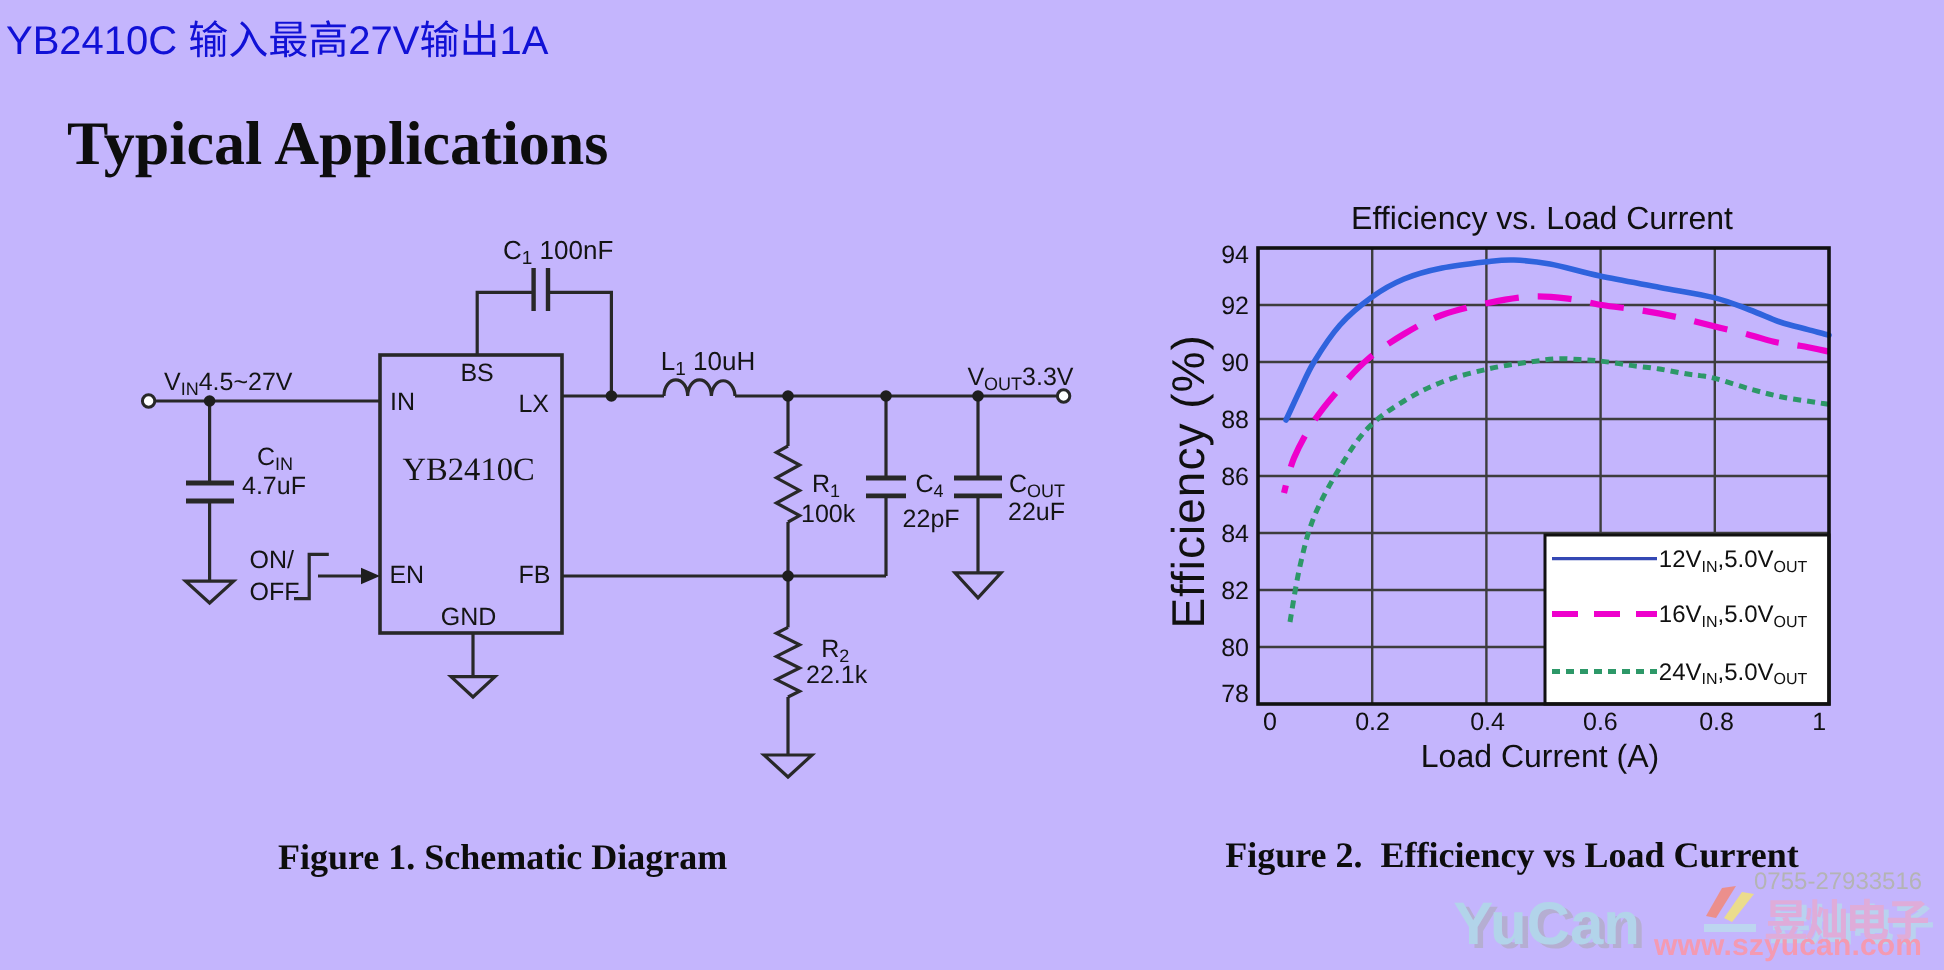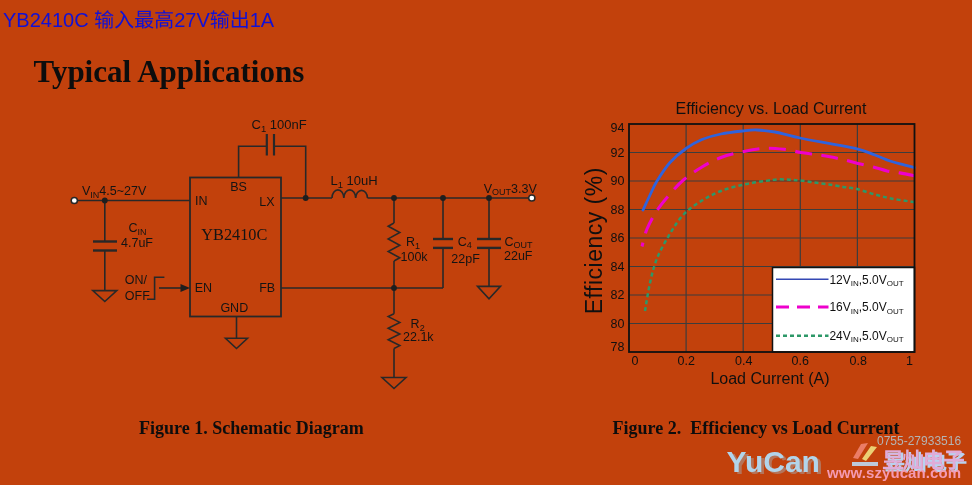--- a/index.html
+++ b/index.html
@@ -1,16 +1,16 @@
 <!DOCTYPE html>
 <html><head>
 <meta charset="utf-8">
 <style>
   html,body{margin:0;padding:0;background:#fff;}
-  #page{position:relative;width:972px;height:485px;background:#c2410c;overflow:hidden;}
+  #page{position:relative;width:972px;height:485px;background:#c4b5fd;overflow:hidden;}
   svg{position:absolute;left:0;top:0;}
   text{font-family:"Liberation Sans",sans-serif;}
   .ser{font-family:"Liberation Serif",serif;}
 </style>
 </head>
 <body>
 <div id="page">
 <svg width="972" height="485" viewBox="0 0 972 485">
 <defs>
 <path id="gshu" d="M46.6895751953125 720.3306884765625H366.5101318359375V651.71923828125H46.6895751953125ZM219.2293701171875 564.5101318359375H284.720703125V-78.580322265625H219.2293701171875ZM41.859619140625 166.940673828125Q103.5897216796875 178.9906005859375 188.659912109375 198.95550537109375Q273.7301025390625 218.92041015625 362.240234375 239.1903076171875L367.9703369140625 175.9189453125Q287.020263671875 154.47900390625 205.900146484375 133.5390625Q124.780029296875 112.59912109375 58.8798828125 96.379150390625ZM70.8096923828125 329.9891357421875Q69.0296630859375 337.1092529296875 65.07958984375 348.76446533203125Q61.1295166015625 360.419677734375 56.7894287109375 372.5499267578125Q52.4493408203125 384.68017578125 48.499267578125 392.9703369140625Q60.83935546875 396.140380859375 70.7293701171875 418.77532958984375Q80.619384765625 441.4102783203125 91.0093994140625 475.4102783203125Q96.619384765625 492.020263671875 106.83935546875 529.2152709960938Q117.059326171875 566.4102783203125 128.8892822265625 616.9953002929688Q140.71923828125 667.580322265625 151.0491943359375 724.9703369140625Q161.379150390625 782.3603515625 166.2091064453125 838.7503662109375L236.2105712890625 827.240234375Q224.6005859375 747.5101318359375 205.62554931640625 665.1700439453125Q186.6505126953125 582.8299560546875 163.48046875 507.07489013671875Q140.3104248046875 431.31982421875 114.92041015625 370.539794921875V369.1497802734375Q114.92041015625 369.1497802734375 108.1903076171875 365.19970703125Q101.460205078125 361.2496337890625 92.86505126953125 355.01953125Q84.2698974609375 348.7894287109375 77.539794921875 342.1693115234375Q70.8096923828125 335.5491943359375 70.8096923828125 329.9891357421875ZM70.8096923828125 329.9891357421875V393.140380859375L110.340087890625 412.5506591796875H364.780029296875V344.1591796875H139.8798828125Q116.0499267578125 344.1591796875 96.31982421875 340.1591796875Q76.5897216796875 336.1591796875 70.8096923828125 329.9891357421875ZM476.5694580078125 593.720703125H847.380615234375V531.95947265625H476.5694580078125ZM415.299560546875 466.0701904296875H634.3994140625V405.6490478515625H477.060791015625V-76.3603515625H415.299560546875ZM614.499267578125 466.0701904296875H677.0904541015625V-0.71923828125Q677.0904541015625 -24.9095458984375 671.8104248046875 -39.6497802734375Q666.5303955078125 -54.3900146484375 650.8502197265625 -62.900146484375Q635.56005859375 -70.4102783203125 612.1349487304688 -72.38531494140625Q588.7098388671875 -74.3603515625 555.979736328125 -74.3603515625Q554.979736328125 -61.340087890625 549.5296630859375 -43.06475830078125Q544.07958984375 -24.7894287109375 536.739501953125 -11.5491943359375Q559.83935546875 -12.5491943359375 578.1693115234375 -12.5491943359375Q596.499267578125 -12.5491943359375 603.499267578125 -12.5491943359375Q614.499267578125 -11.939208984375 614.499267578125 -0.5491943359375ZM459.16064453125 326.7301025390625H658.1903076171875V269.0390625H459.16064453125ZM458.380615234375 186.6302490234375H657.4102783203125V129.5491943359375H458.380615234375ZM734.07958984375 447.4898681640625H792.720703125V85.19970703125H734.07958984375ZM860.859619140625 484.0499267578125H921.6707763671875V5.40087890625Q921.6707763671875 -21.5694580078125 915.3057250976562 -36.50469970703125Q908.940673828125 -51.43994140625 889.8704833984375 -59.9500732421875Q871.80029296875 -67.460205078125 841.8151245117188 -69.43524169921875Q811.8299560546875 -71.4102783203125 767.31982421875 -71.4102783203125Q765.539794921875 -58.3900146484375 760.0046997070312 -40.72467041015625Q754.4696044921875 -23.059326171875 747.1295166015625 -9.4290771484375Q781.5694580078125 -10.4290771484375 808.9345092773438 -10.4290771484375Q836.299560546875 -10.4290771484375 845.6895751953125 -9.819091796875Q860.859619140625 -9.2091064453125 860.859619140625 5.180908203125ZM658.659912109375 843.260498046875 720.1512451171875 815.8798828125Q683.4710693359375 757.7098388671875 631.6559448242188 703.4898681640625Q579.8408203125 649.2698974609375 519.8057250976562 604.1349487304688Q459.7706298828125 559 396.6005859375 527Q388.3104248046875 540.1903076171875 374.900146484375 556.2456665039062Q361.4898681640625 572.301025390625 347.6895751953125 583.3212890625Q408.299560546875 611.5911865234375 467.359619140625 652.1910400390625Q526.419677734375 692.7908935546875 576.259765625 741.8907470703125Q626.099853515625 790.9906005859375 658.659912109375 843.260498046875ZM683.0108642578125 800.0904541015625Q742.0108642578125 728.380615234375 816.28076171875 680.3907470703125Q890.5506591796875 632.40087890625 973.6005859375 596.301025390625Q960.580322265625 584.8907470703125 946.7550659179688 568.7254028320312Q932.9298095703125 552.56005859375 925.8096923828125 537.3697509765625Q838.6396484375 582.1497802734375 763.8096923828125 638.31982421875Q688.979736328125 694.4898681640625 624.0296630859375 776.219970703125Z"></path>

